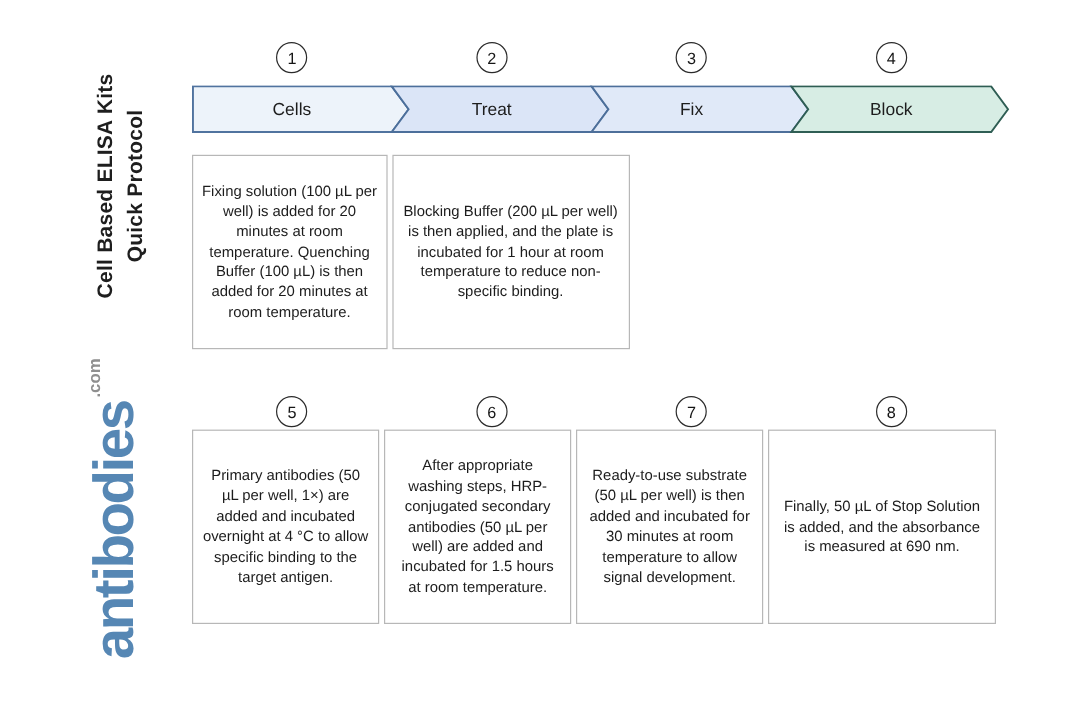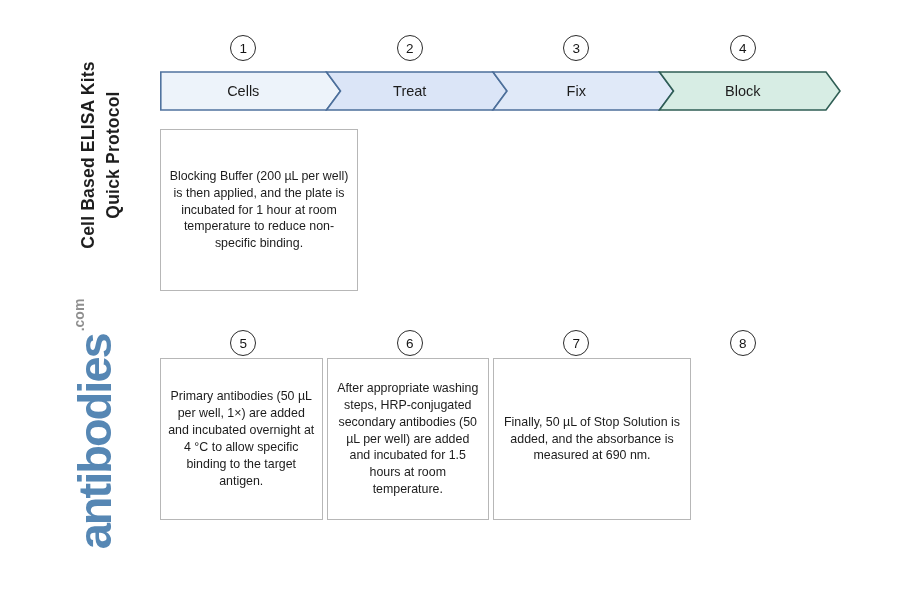--- a/index.html
+++ b/index.html
@@ -106,20 +106,23 @@
           <path d="M499.5 1 L666 1 L680 20 L666 39 L499.5 39 L513.5 20 Z" fill="#d7ede4" stroke="#2f5e54"></path>
           <text x="83.25" y="25">Cells</text>
           <text x="249.75" y="25">Treat</text>
           <text x="416.25" y="25">Fix</text>
           <text x="582.75" y="25">Block</text>
         </svg>
       </div>
 
       <div class="bodies-row">
         <div class="body-box">
+            <span>Fixing solution (100 µL per well) is added for 20 minutes at room temperature. Quenching Buffer (100 µL) is then added for 20 minutes at room temperature.</span>
+          </div>
+        <div class="body-box">
             <span>Blocking Buffer (200 µL per well) is then applied, and the plate is incubated for 1 hour at room temperature to reduce non-specific binding.</span>
           </div>
       </div>
     </section>
 
     <section class="row2">
       <div class="circles-row">
         <div class="circle-cell">
             <div class="circle">
               <span>5</span>
@@ -144,19 +147,22 @@
 
 
       <div class="bodies-row">
         <div class="body-box">
             <span>Primary antibodies (50 µL per well, 1×) are added and incubated overnight at 4 °C to allow specific binding to the target antigen.</span>
           </div>
         <div class="body-box">
             <span>After appropriate washing steps, HRP-conjugated secondary antibodies (50 µL per well) are added and incubated for 1.5 hours at room temperature.</span>
           </div>
         <div class="body-box">
+            <span>Ready-to-use substrate (50 µL per well) is then added and incubated for 30 minutes at room temperature to allow signal development.</span>
+          </div>
+        <div class="body-box">
             <span>Finally, 50 µL of Stop Solution is added, and the absorbance is measured at 690 nm.</span>
           </div>
       </div>
     </section>
 
   </div>
 </div>
 
 </body></html>

